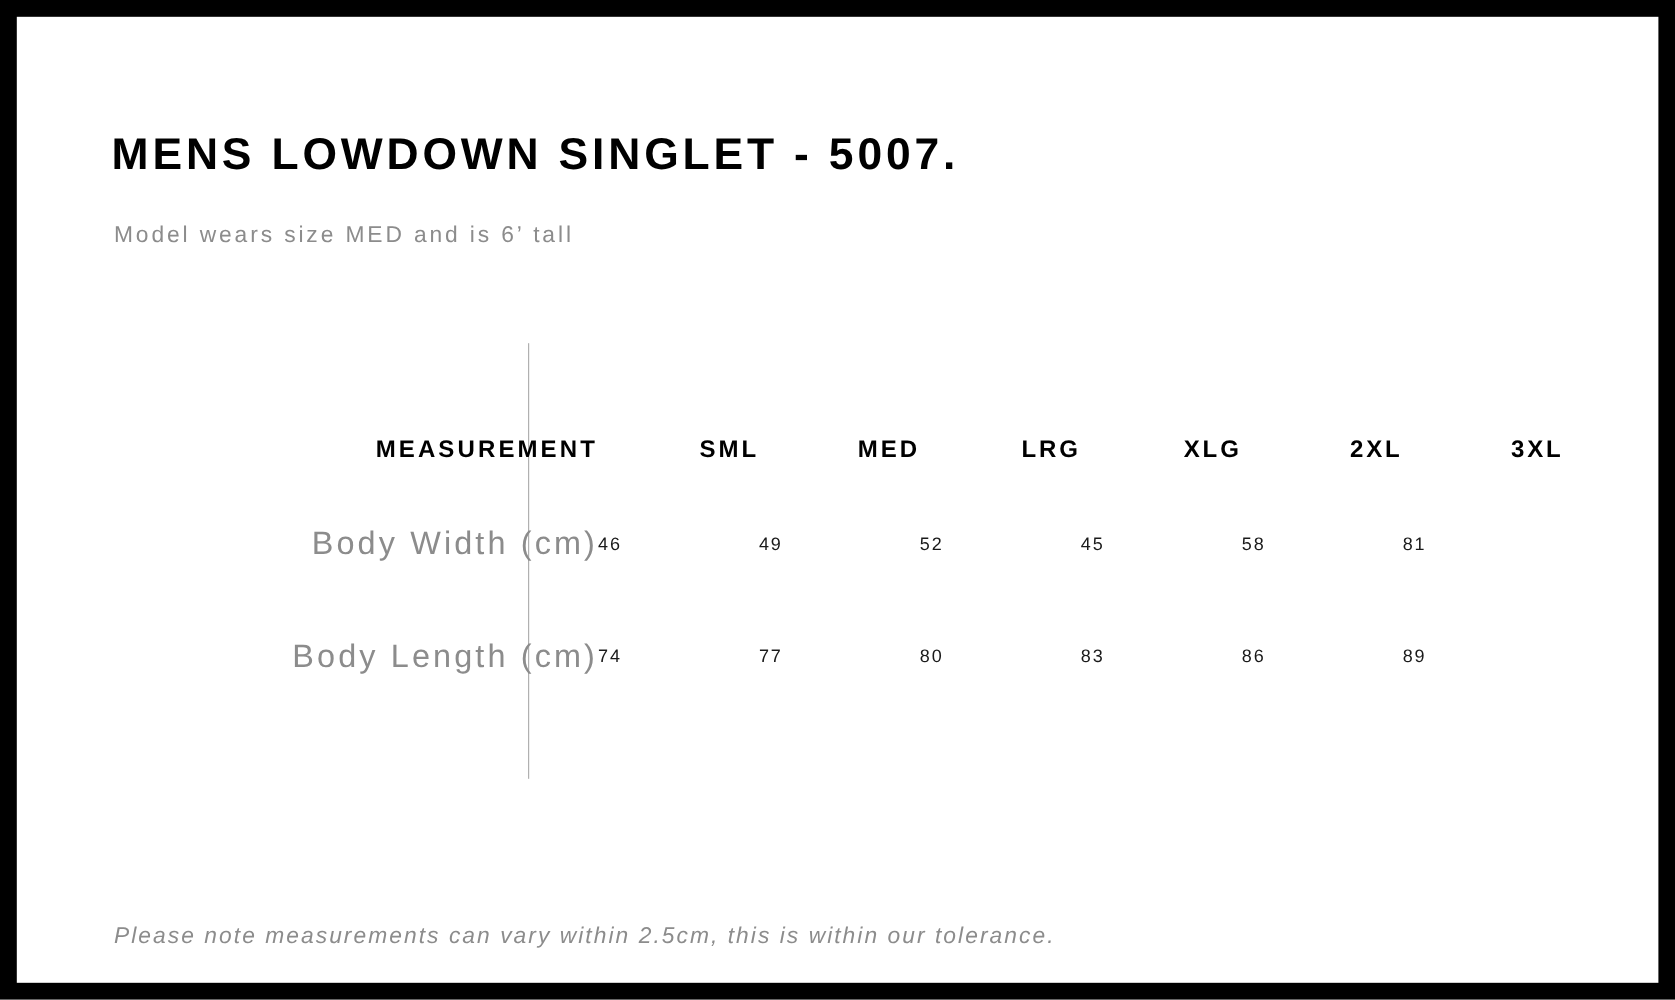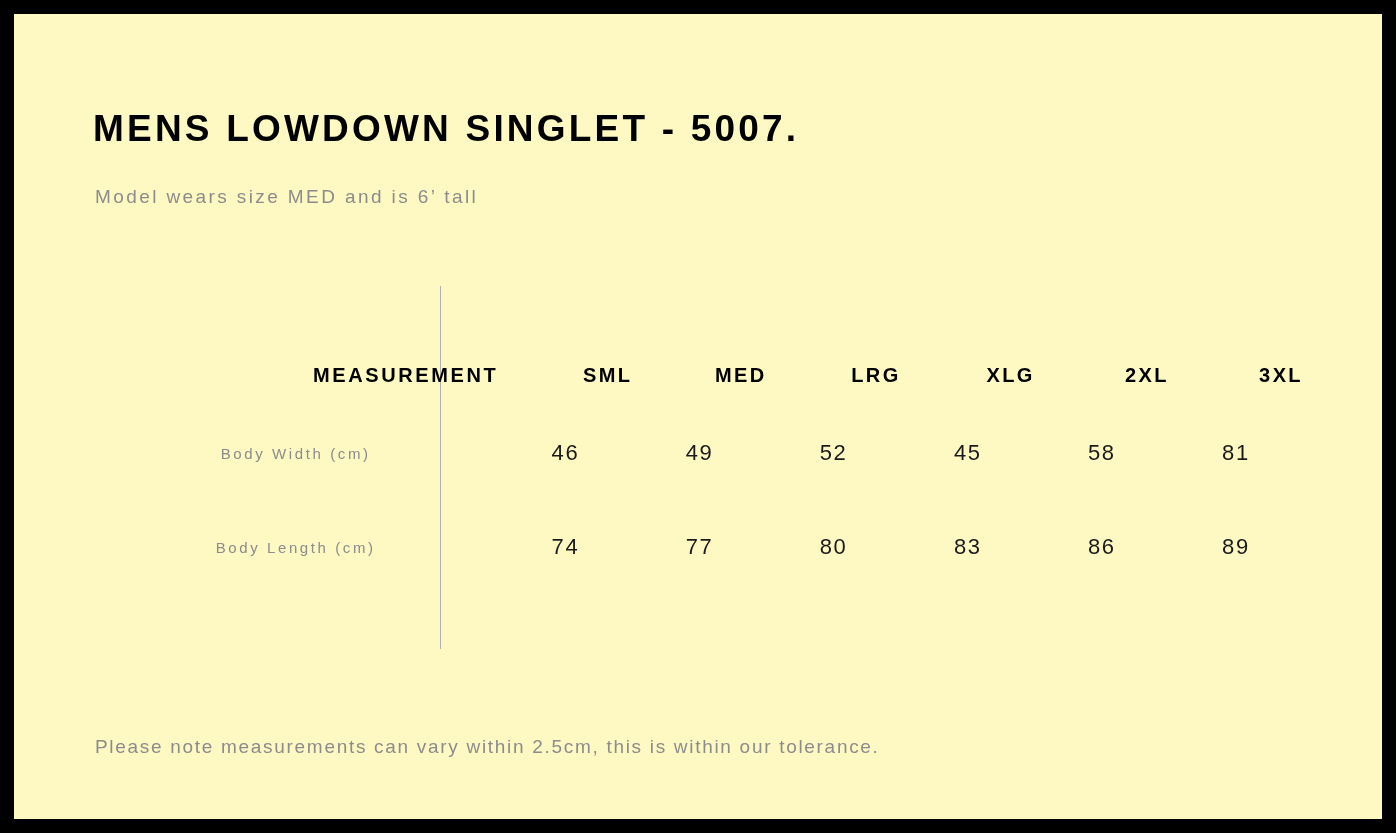--- a/index.html
+++ b/index.html
@@ -12,21 +12,21 @@
     background: #000000;
     font-family: "Liberation Sans", sans-serif;
     overflow: hidden;
   }
   .page {
     position: absolute;
     left: 14px;
     top: 14px;
     width: 1368px;
     height: 805px;
-    background: #fef9c3;
+    background: #ffffff;
     box-sizing: border-box;
   }
   .content {
     position: absolute;
     left: 79px;
     top: 0;
     right: 40px;
     bottom: 0;
   }
   .title {
@@ -82,40 +82,40 @@
     text-align: right;
     font-size: 20px;
     font-weight: bold;
     letter-spacing: 2.4px;
     color: #000000;
     height: 62px;
     vertical-align: middle;
     width: 134px;
   }
   table.sizes td.row-label {
-    text-align: center;
-    font-size: 15px;
+    text-align: right;
+    font-size: 27px;
     letter-spacing: 2.6px;
     color: #8c8c8c;
     height: 94px;
     vertical-align: middle;
   }
   table.sizes td.value {
-    text-align: center;
-    font-size: 22px;
+    font-size: 15px;
     letter-spacing: 1.6px;
     color: #1a1a1a;
     height: 94px;
     vertical-align: middle;
   }
   .note {
     position: absolute;
     left: 2px;
-    top: 722px;
+    top: 756px;
     font-size: 19px;
+    font-style: italic;
     letter-spacing: 1.7px;
     color: #8c8c8c;
     white-space: nowrap;
   }
 </style>
 </head>
 <body>
 
 <div class="page">
   <div class="content">

